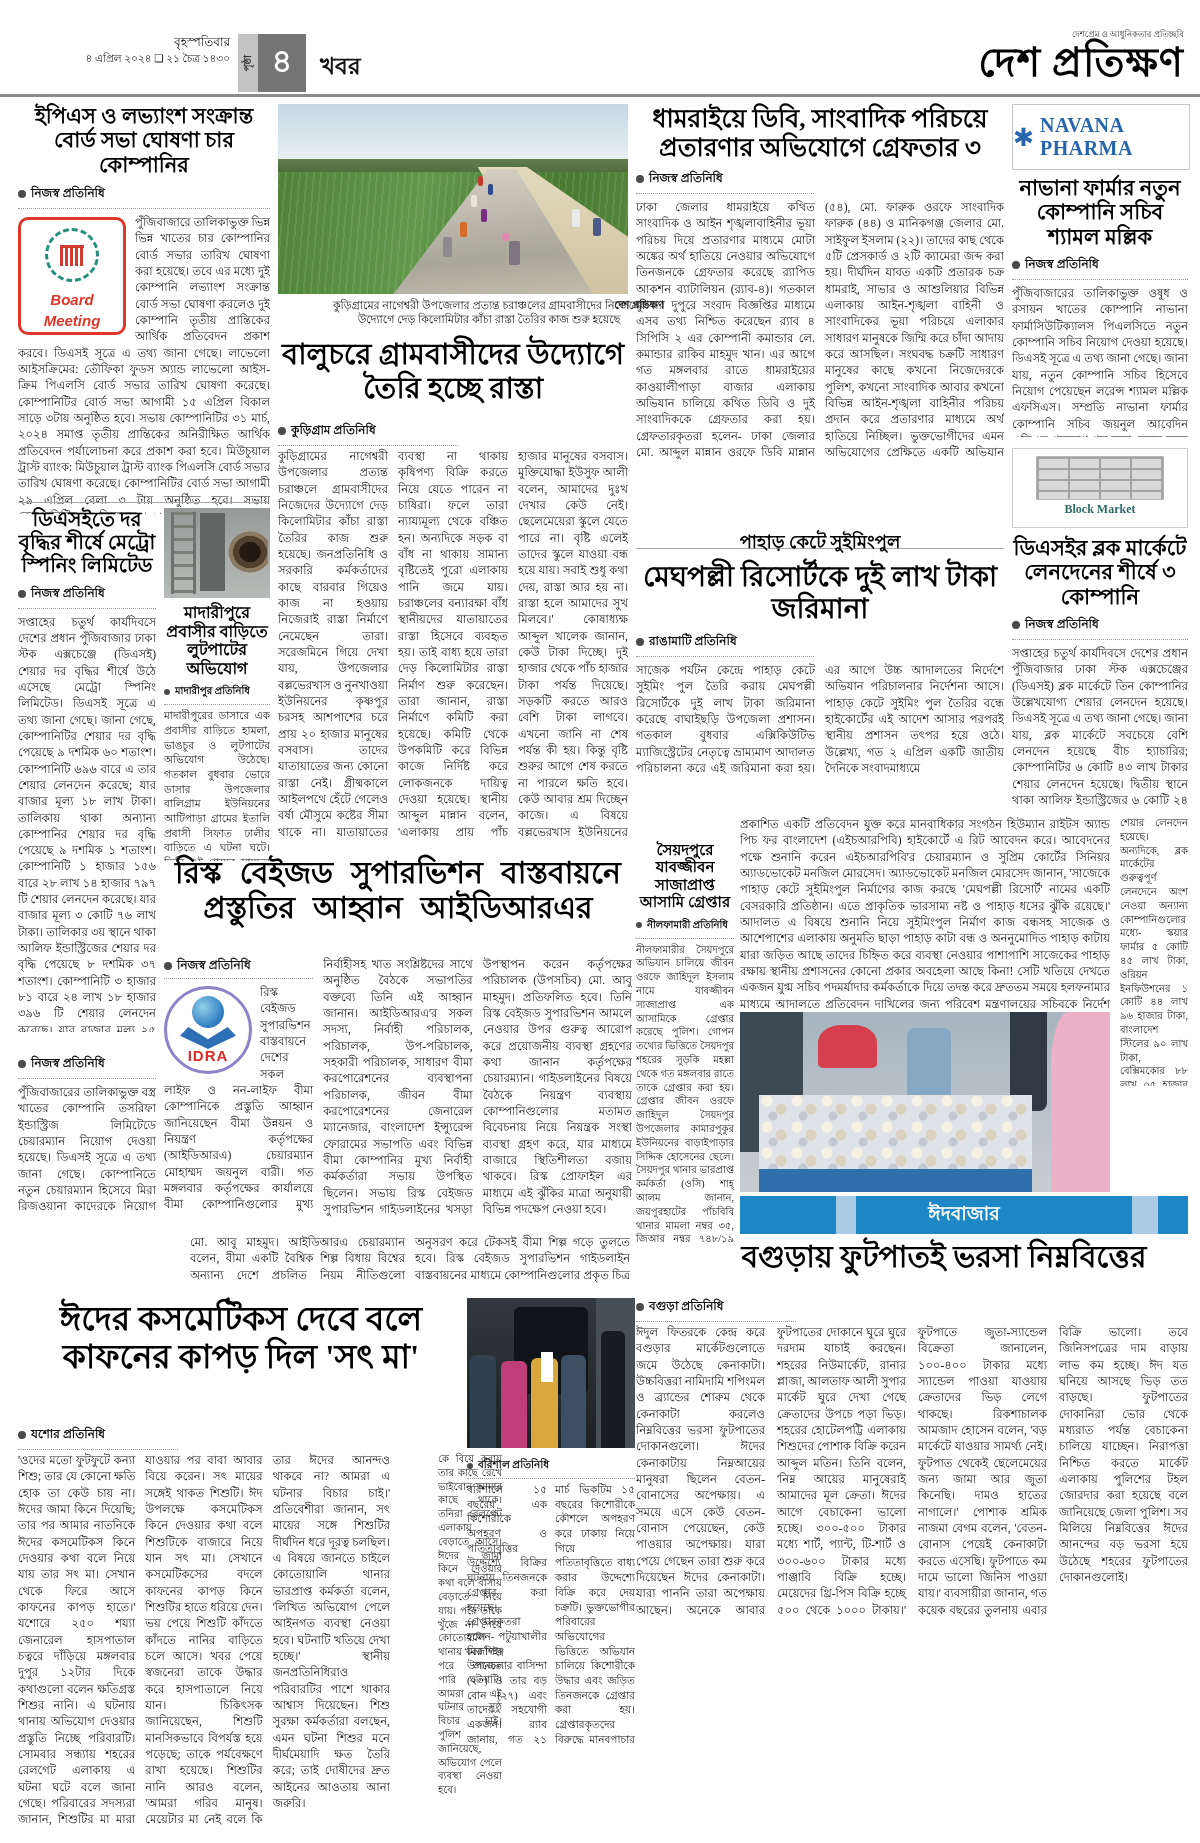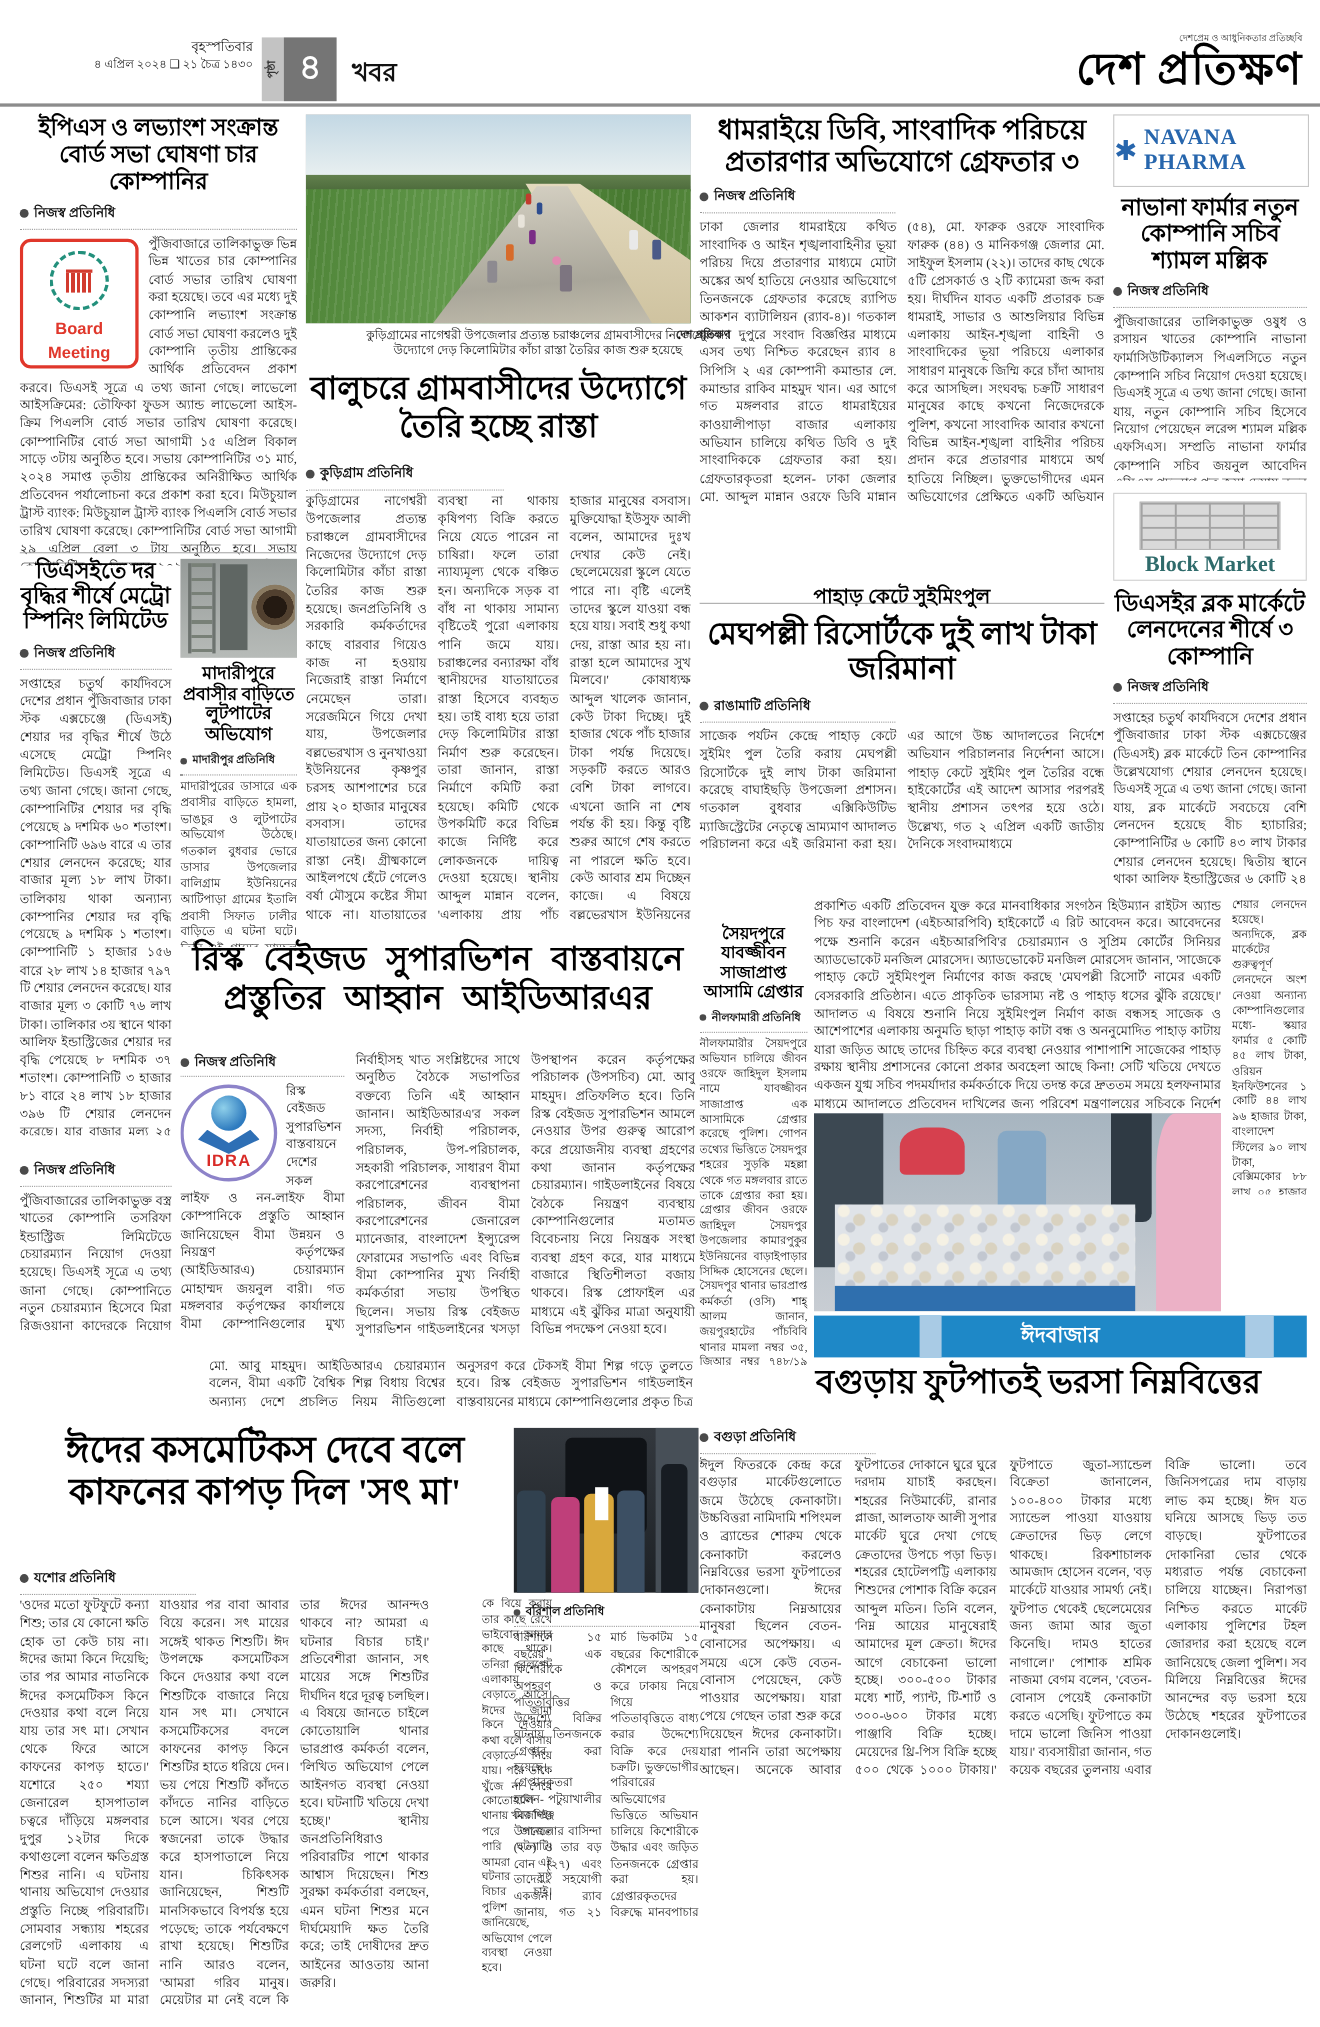--- a/index.html
+++ b/index.html
@@ -75,29 +75,29 @@
                        radial-gradient(circle at 14px 21px,#c2c7d0 0 4px,transparent 5px);
       background-size:30px 26px;}
   .mk-table{position:absolute;left:5%;right:21%;bottom:0;height:13%;background:#2f6fae;}
   
   .bm-box{float:left;width:108px;height:118px;border:3px solid #e0372b;border-radius:10px;
           margin:3px 9px 3px 0;text-align:center;padding-top:7px;box-sizing:border-box;background:#fff;}
   .dse-ring{width:54px;height:54px;margin:1px auto;border:3px dashed #23907c;border-radius:50%;
             display:flex;align-items:center;justify-content:center;box-sizing:border-box;}
   .dse-core{width:24px;height:18px;border-top:3px solid #d23b2f;
             background:repeating-linear-gradient(90deg,#d23b2f 0 3px,#fff 3px 5px);}
-  .bm-label{color:#e0372b;font-weight:bold;font-size:15px;margin-top:7px;font-family:"Liberation Sans",sans-serif;}
+  .bm-label{color:#e0372b;font-weight:bold;font-size:15px;margin-top:7px;font-family:"Liberation Sans",sans-serif;font-style:italic;}
   .ad-box{position:absolute;border:1px solid #c6c6c6;background:#fff;display:flex;align-items:center;justify-content:center;gap:6px;}
   .nicon{color:#2766ad;font-size:25px;line-height:1;}
   .ntext{color:#2766ad;font-weight:bold;font-size:20px;letter-spacing:.5px;font-family:"Liberation Serif",serif;}
   .blk-box{position:absolute;border:1px solid #cfcfcf;background:#fff;text-align:center;padding-top:5px;box-sizing:border-box;}
   .bricks{width:126px;height:42px;margin:2px auto 0;border:1px solid #b5b5b5;background-color:#d9d9d9;
           background-image:linear-gradient(#a3a3a3 2px,transparent 2px),linear-gradient(90deg,#a3a3a3 2px,transparent 2px);
           background-size:100% 11px,31px 11px;}
-  .blk-label{color:#2f6b6b;font-weight:bold;font-size:20px;font-family:"Liberation Serif",serif;margin-top:2px;}
+  .blk-label{color:#2f6b6b;font-weight:bold;font-size:12px;font-family:"Liberation Serif",serif;margin-top:2px;}
   .idra-circle{width:88px;height:88px;border:3px solid #8d83c9;border-radius:50%;position:relative;
                background:#fff;float:left;margin:2px 8px 2px 0;box-sizing:border-box;}
   .globe{position:absolute;left:25px;top:7px;width:32px;height:32px;border-radius:50%;
          background:radial-gradient(circle at 35% 35%,#8fd0ea,#2e7bbf 70%);}
   .hands{position:absolute;left:13px;top:38px;width:56px;height:22px;background:#2e6fb5;
          clip-path:polygon(0 40%,15% 0,50% 55%,85% 0,100% 40%,50% 100%);}
   .idra-label{position:absolute;bottom:5px;width:100%;text-align:center;color:#d92b27;
               font-weight:bold;font-size:15px;letter-spacing:1px;font-family:"Liberation Sans",sans-serif;}
   .ebar{position:absolute;background:#1e88c7;color:#fff;display:flex;align-items:center;justify-content:center;
         font-weight:bold;font-size:19px;}

